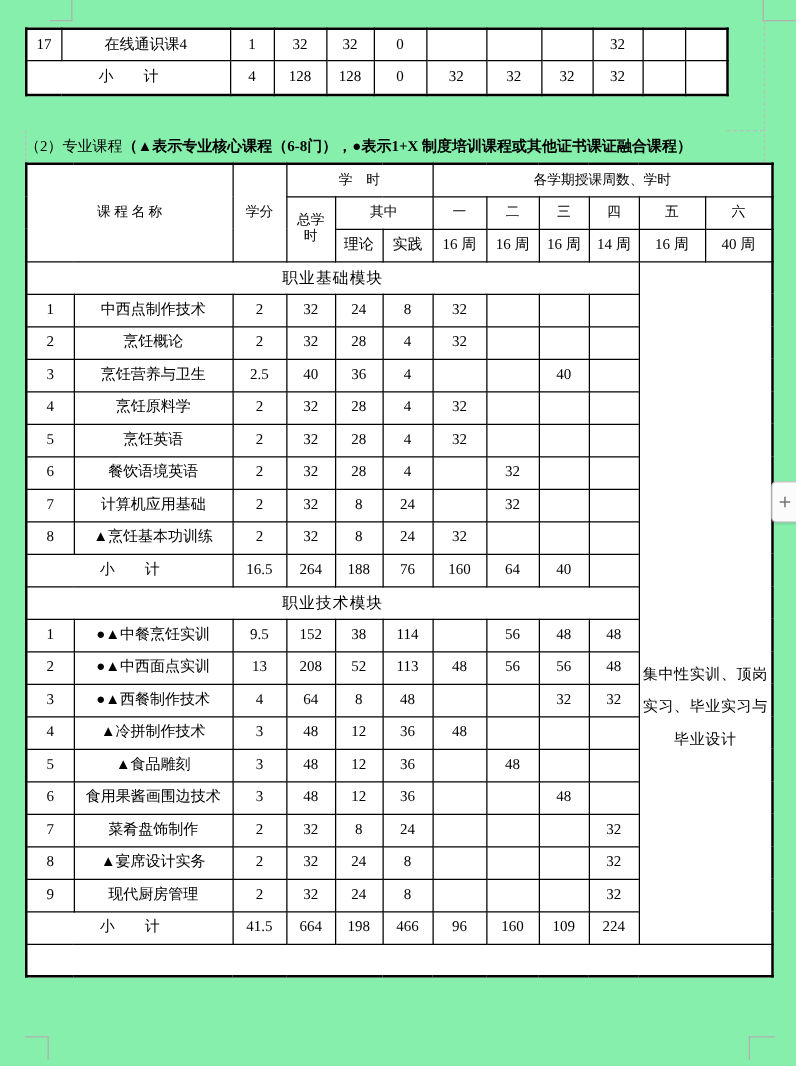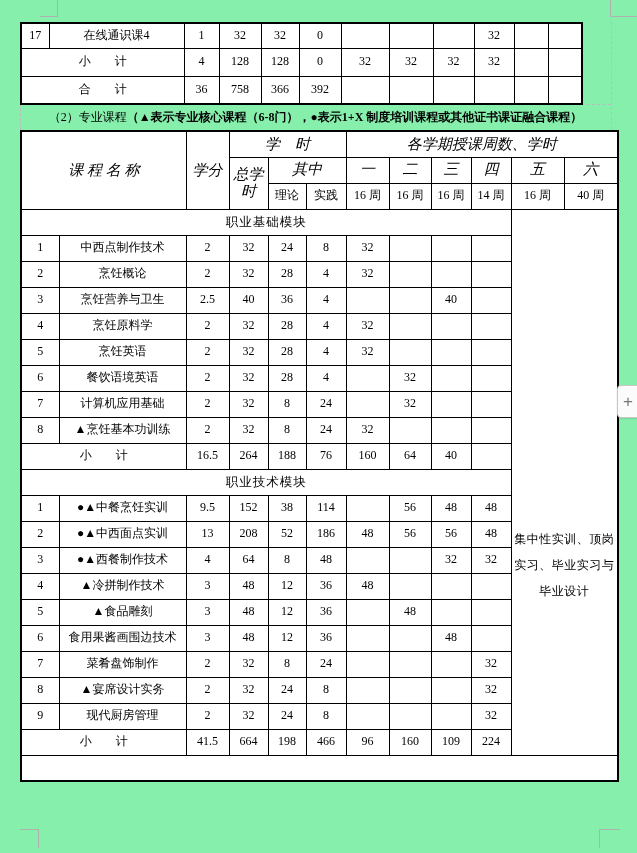--- a/index.html
+++ b/index.html
@@ -15,26 +15,26 @@
   #prev-table tr.first{height:25px;}
 
   #main-table{left:20px;top:130px;width:597px;border:2px solid #000;}
   #main-table tr{height:26px;}
   tr.r-h1{height:23px;}
   tr.r-h2{height:27px;}
   tr.r-h3{height:25px;}
   tr.r-mod{height:29px;}
   tr.r-bottom{height:28px;}
   td.mod{font-size:12.5px;letter-spacing:1px;}
-  td.hdr{font-size:15px;font-style:italic;}
+  td.hdr{font-size:11px;}
   td.sidenote{vertical-align:top;}
   .note{margin-top:316px;line-height:26px;font-size:12px;letter-spacing:0.5px;text-align:center;}
 
   #caption{position:absolute;left:20px;top:105px;width:591px;height:24px;line-height:24px;
-           text-align:center;font-size:12px;white-space:nowrap;}
+           font-size:12px;white-space:nowrap;}
   #caption .cap-bold{font-weight:bold;}
 
   .dash{position:absolute;border:0 dashed #bdbdbd;}
   #dash-right{left:611px;top:16px;height:114px;width:0;border-left-width:1px;}
   #dash-stub{left:581px;top:104px;width:30px;height:0;border-top-width:1px;}
   #dash-left{left:20px;top:104px;height:26px;width:0;border-left-width:1px;}
 
   .crop{position:absolute;border:0 solid #b0b0b0;}
   #crop-tl{left:40px;top:0;width:17px;height:16px;border-right-width:1px;border-bottom-width:1px;}
   #crop-tr{left:610px;top:0;width:27px;height:16px;border-left-width:1px;border-bottom-width:1px;}
@@ -97,33 +97,20 @@
         <tr>
           <td colspan="2">小　　计</td>
           <td>4</td>
           <td>128</td>
           <td>128</td>
           <td>0</td>
           <td>32</td>
           <td>32</td>
           <td>32</td>
           <td>32</td>
-          <td></td>
-          <td></td>
-        </tr>
-        <tr>
-          <td colspan="2">合　　计</td>
-          <td>36</td>
-          <td>758</td>
-          <td>366</td>
-          <td>392</td>
-          <td></td>
-          <td></td>
-          <td></td>
-          <td></td>
           <td></td>
           <td></td>
         </tr>
       </tbody>
   </table>
 
   <div id="caption"><span>（2）专业课程</span><span class="cap-bold">（▲表示专业核心课程（6-8门），●表示1+X 制度培训课程或其他证书课证融合课程）</span></div>
 
   <table id="main-table">
     <colgroup>
@@ -301,21 +288,21 @@
           <td>56</td>
           <td>48</td>
           <td>48</td>
         </tr>
         <tr>
           <td>2</td>
           <td>●▲中西面点实训</td>
           <td>13</td>
           <td>208</td>
           <td>52</td>
-          <td>186</td>
+          <td>113</td>
           <td>48</td>
           <td>56</td>
           <td>56</td>
           <td>48</td>
         </tr>
         <tr>
           <td>3</td>
           <td>●▲西餐制作技术</td>
           <td>4</td>
           <td>64</td>

